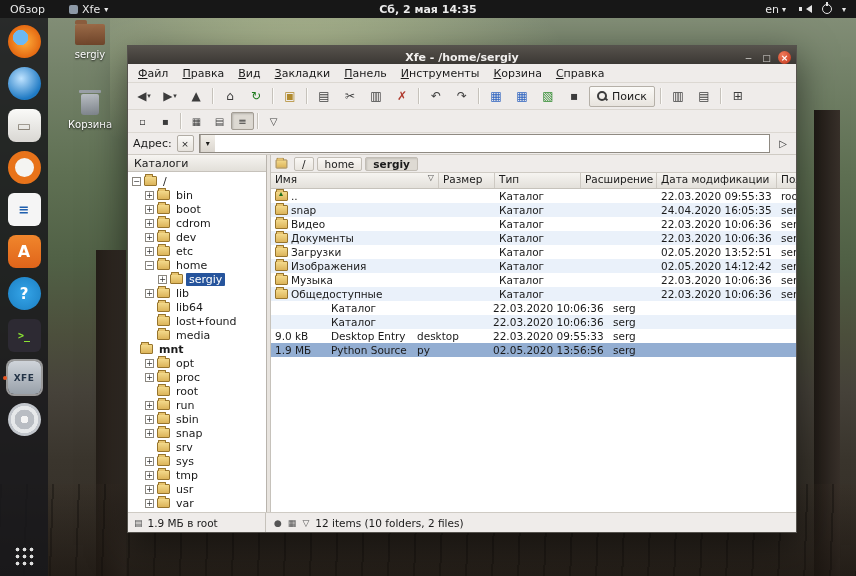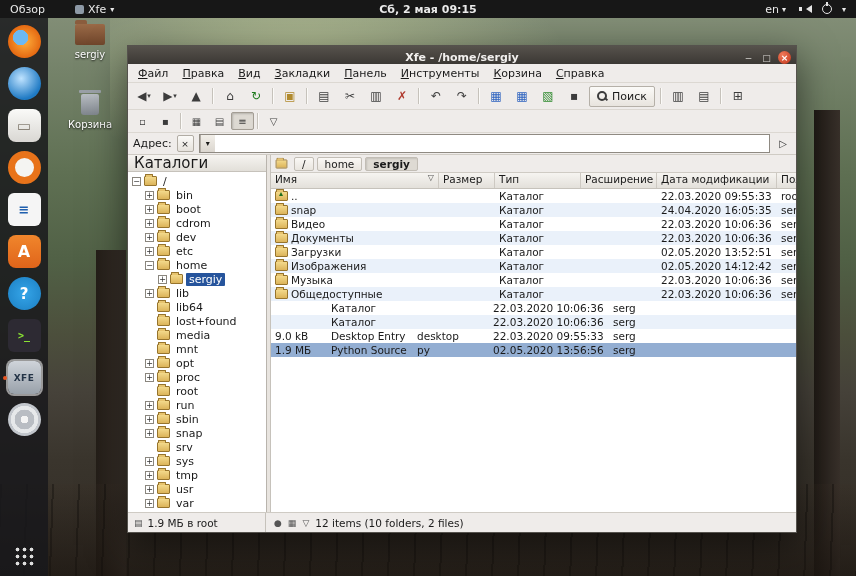--- a/index.html
+++ b/index.html
@@ -12,21 +12,21 @@
   .post-left{position:absolute;left:96px;top:250px;width:30px;height:326px;
     background:linear-gradient(90deg,#241e18,#3a322b);}
   .post-right{position:absolute;right:16px;top:110px;width:26px;height:466px;
     background:linear-gradient(90deg,#1f1a15,#38302a);}
   .planks{position:absolute;left:0;right:0;bottom:0;height:92px;
     background:linear-gradient(180deg,rgba(60,48,38,.15),rgba(26,20,15,.6)),
     repeating-linear-gradient(92deg,rgba(0,0,0,.35) 0 2px,transparent 2px 26px);}
   
   .topbar{position:absolute;left:0;top:0;right:0;height:18px;background:#171717;color:#eaeaea;
     display:flex;align-items:center;padding:0 10px;font-size:11px;z-index:40;box-sizing:border-box}
-  .tb-left{display:flex;align-items:center;gap:30px}
+  .tb-left{display:flex;align-items:center;gap:24px}
   .appmenu{display:flex;align-items:center;gap:4px}
   .appico{width:9px;height:9px;background:#8d99a6;border-radius:2px}
   .tb-center{position:absolute;left:50%;transform:translateX(-50%);font-weight:bold}
   .tb-right{margin-left:auto;display:flex;align-items:center;gap:10px}
   .kbd{display:flex;align-items:center;gap:3px}
   .caret{font-size:8px}
   .spk{width:0;height:0;border:4px solid transparent;border-right:6px solid #e6e6e6;position:relative;margin-left:6px}
   .spk::before{content:"";position:absolute;left:-7px;top:-2px;width:3px;height:4px;background:#e6e6e6}
   .pwr{width:8px;height:8px;border:1.5px solid #e6e6e6;border-radius:50%;position:relative}
   .pwr::before{content:"";position:absolute;left:50%;top:-3px;width:2px;height:4px;margin-left:-1px;background:#e6e6e6}
@@ -86,21 +86,21 @@
   .addr-clear{width:15px;height:15px;display:flex;align-items:center;justify-content:center;font-size:9px;
     border:1px solid #b1aca4;background:linear-gradient(#fbfaf8,#e6e2dc);border-radius:2px}
   .addr-field{flex:1;display:flex;height:17px;border:1px solid #8f8a82;background:#fff}
   .addr-field input{flex:1;border:none;outline:none;font:11px "DejaVu Sans",sans-serif;padding:0 4px;background:#fff;min-width:0}
   .addr-drop{width:14px;display:flex;align-items:center;justify-content:center;font-size:8px;
     background:linear-gradient(#f2efe9,#dbd6cf);border-left:1px solid #b1aca4}
   .addr-go{width:16px;text-align:center;font-size:10px;color:#333}
   .mainarea{flex:1;display:flex;min-height:0;background:#fff}
   .treepanel{width:138px;flex:none;display:flex;flex-direction:column;border-right:1px solid #b9b4ad;background:#fff}
   .treehdr{height:16px;flex:none;background:linear-gradient(#f6f4f1,#e2dfd9);border-bottom:1px solid #c6c2bb;
-    display:flex;align-items:center;padding:0 6px;font-size:15px}
+    display:flex;align-items:center;padding:0 6px;font-size:11px}
   .treebody{flex:1;overflow:hidden;padding-top:2px}
   .trow{height:14px;display:flex;align-items:center;white-space:nowrap;box-sizing:border-box}
   .texp{width:9px;height:9px;border:1px solid #8a867e;background:#fff;font-size:8px;line-height:7px;
     text-align:center;margin-right:3px;flex:none;color:#333;box-sizing:border-box}
   .texp-sp{width:12px;flex:none}
   .tlabel{padding:0 3px;border-radius:1px}
   .trow.sel .tlabel{background:#26549c;color:#fff}
   .fico{width:13px;height:10px;background:linear-gradient(#f3d98b,#dcb45a);border:1px solid #97742c;
     border-radius:1px;position:relative;flex:none;margin-right:3px;box-sizing:border-box}
   .fico::before{content:"";position:absolute;top:-3px;left:0;width:6px;height:2px;background:#e7c46f;
@@ -142,21 +142,21 @@
 
 <div class="topbar">
   <div class="tb-left">
     <span>Обзор</span>
     <span class="appmenu">
       <span class="appico"></span>
       <span>Xfe</span>
       <span class="caret">▾</span>
     </span>
   </div>
-  <div class="tb-center">Сб, 2 мая 09:15</div>
+  <div class="tb-center">Сб, 2 мая 14:35</div>
   <div class="tb-right">
     <span class="kbd">
       <span>en</span>
       <span class="caret">▾</span>
     </span>
     <span class="spk"></span>
     <span class="pwr"></span>
     <span class="caret">▾</span>
   </div>
 </div>
@@ -386,21 +386,21 @@
           <div class="trow" style="padding-left: 17px;">
             <span class="texp-sp"></span>
             <span class="fico"></span>
             <span class="tlabel">lost+found</span>
           </div>
           <div class="trow" style="padding-left: 17px;">
             <span class="texp-sp"></span>
             <span class="fico"></span>
             <span class="tlabel">media</span>
           </div>
-          <div class="trow" style="padding-left: 17px;">
+          <div class="trow" style=" font-weight: bold;">
             <span class="texp-sp"></span>
             <span class="fico"></span>
             <span class="tlabel">mnt</span>
           </div>
           <div class="trow" style="padding-left: 17px;">
             <span class="texp">+</span>
             <span class="fico"></span>
             <span class="tlabel">opt</span>
           </div>
           <div class="trow" style="padding-left: 17px;">

